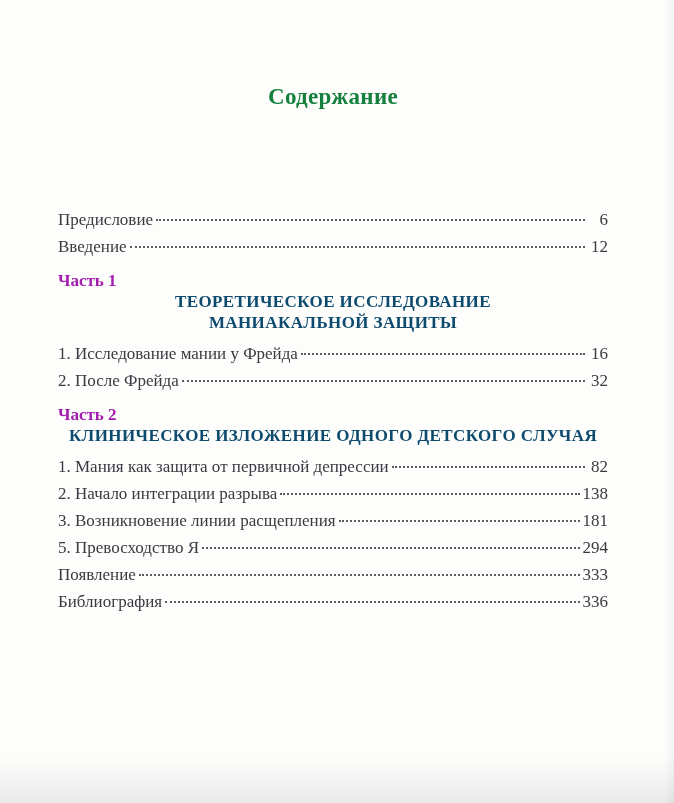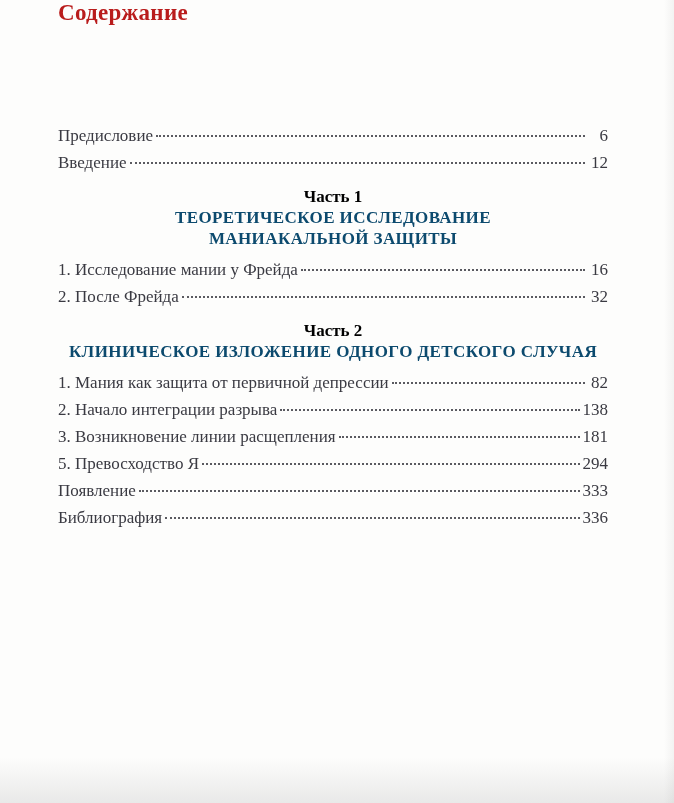--- a/index.html
+++ b/index.html
@@ -33,25 +33,26 @@
     top: 0; bottom: 0; right: 0;
     width: 10px;
     background: linear-gradient(to right, rgba(0,0,0,0), rgba(120,120,122,0.08));
     pointer-events: none;
   }
   .content {
     box-sizing: border-box;
     padding: 0 66px 0 58px;
   }
   .doc-title {
-    text-align: left;
+    margin-top: 84px;
+    text-align: center;
     font-size: 23px;
     font-weight: 600;
     letter-spacing: 0.3px;
-    color: #b91c1c;
+    color: #15803d;
   }
   .front-block { margin-top: 96px; }
   .toc-row {
     display: flex;
     align-items: baseline;
     font-size: 17px;
     line-height: 27px;
     color: #3a3a42;
   }
   .toc-label { white-space: nowrap; }
@@ -62,25 +63,24 @@
     margin: 0 3px;
     transform: translateY(-4px);
   }
   .toc-page {
     white-space: nowrap;
     text-align: right;
     min-width: 20px;
   }
   .part-block { margin-top: 10px; }
   .part-heading {
-    text-align: center;
     font-weight: 700;
     font-size: 17px;
     line-height: 21px;
-    color: #000000;
+    color: #a21caf;
   }
   .part-title {
     text-align: center;
     font-weight: 700;
     font-size: 17px;
     line-height: 21px;
     letter-spacing: 0.4px;
     color: #0c4a6e;
   }
   .part-entries { margin-top: 7px; }

